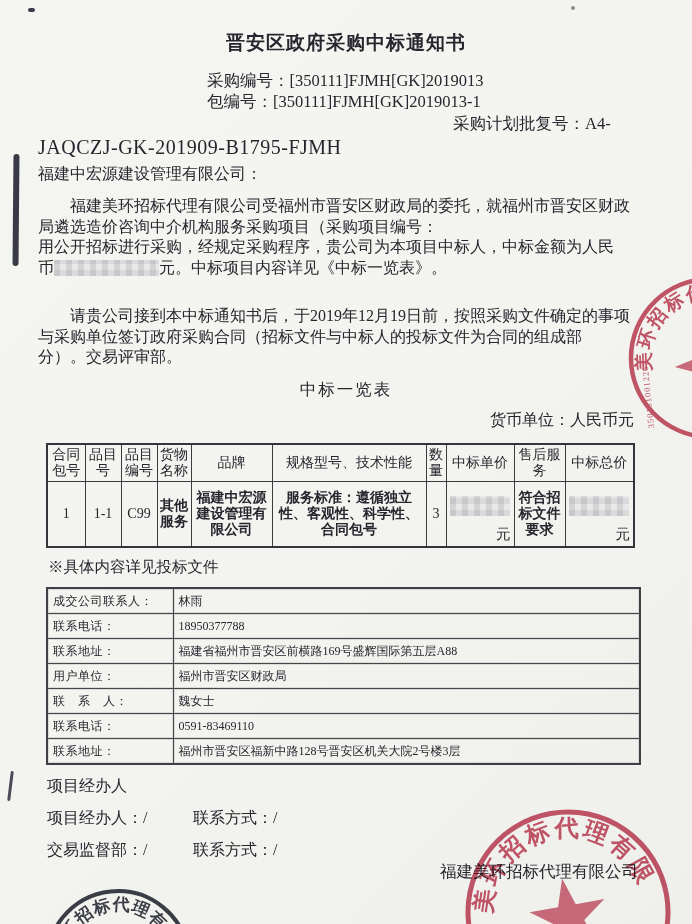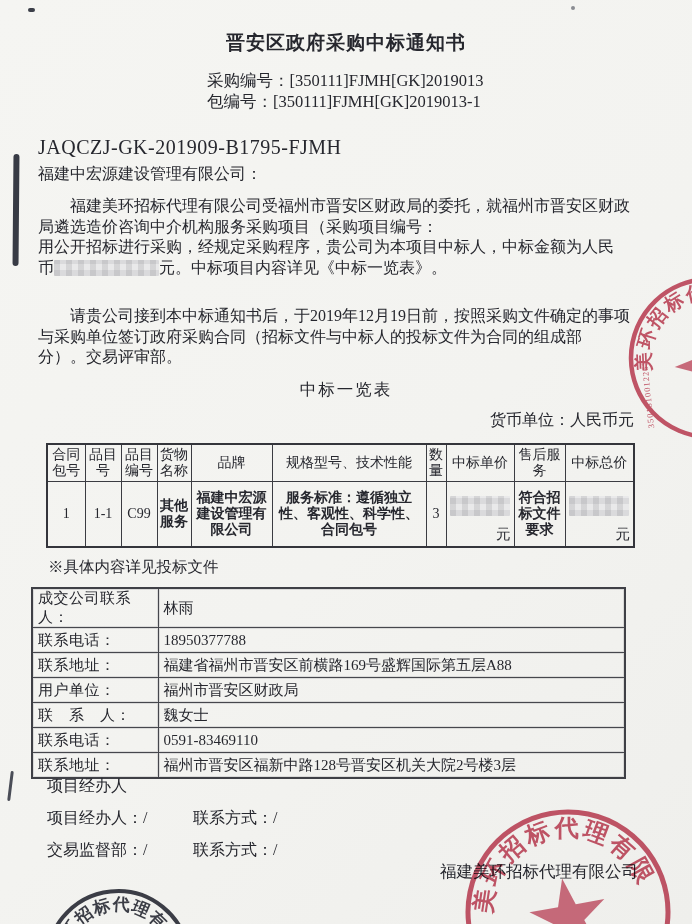--- a/index.html
+++ b/index.html
@@ -44,22 +44,22 @@
   table.award td{height:62px;vertical-align:middle;text-align:center;}
   td.bold{font-weight:700;text-align:left;vertical-align:middle;padding-left:3px;}
   td.num{text-align:right;vertical-align:bottom;padding:0 4px 12px 0;}
   td.qty{text-align:center;vertical-align:bottom;padding-bottom:12px;}
   td.price{position:relative;}
   .yuan{position:absolute;right:3px;bottom:4px;font-size:14.5px;}
 
   .note{top:557px;left:48px;font-size:15.5px;}
 
   
-  table.contact{position:absolute;top:587px;left:31px;width:595px;border-collapse:collapse;table-layout:fixed;
-    font-size:15px;border:2px solid #3f4046;}
+  table.contact{position:absolute;top:587px;left:46px;width:595px;border-collapse:collapse;table-layout:fixed;
+    font-size:12px;border:2px solid #3f4046;}
   table.contact td{border:1.5px solid #46474d;height:24px;padding:0 0 0 5px;vertical-align:middle;
     box-shadow:inset 0 0 0 1px rgba(130,130,135,.22);}
   td.lbl{letter-spacing:.5px;}
 
   .handler{top:776px;left:47px;font-size:16px;}
   .dept-row1{top:808px;left:47px;font-size:16px;}
   .dept-row2{top:840px;left:47px;font-size:16px;}
   .dept-contact{position:absolute;left:146px;top:0;}
   .dept-row1 .inner,.dept-row2 .inner{position:relative;display:block;width:400px;}
   .footer-company{top:861px;left:440px;font-size:16.5px;z-index:3;}
@@ -75,20 +75,21 @@
   .speck2{left:571px;top:6px;width:4px;height:4px;background:#8a8c92;border-radius:2px;}
 </style>
 </head>
 <body>
 
 <div class="page">
 
   <div class="abs doc-title">晋安区政府采购中标通知书</div>
   <div class="abs proc-line1">采购编号：[350111]FJMH[GK]2019013</div>
   <div class="abs proc-line2">包编号：[350111]FJMH[GK]2019013-1</div>
+  <div class="abs plan-label">采购计划批复号：A4-</div>
   <div class="abs plan-wrap">JAQCZJ-GK-201909-B1795-FJMH</div>
 
   <div class="abs recipient">福建中宏源建设管理有限公司：</div>
 
   <div class="abs para para1">
     <div class="indent">福建美环招标代理有限公司受福州市晋安区财政局的委托，就福州市晋安区财政</div>
     <div>局遴选造价咨询中介机构服务采购项目（采购项目编号：</div>
     <div>用公开招标进行采购，经规定采购程序，贵公司为本项目中标人，中标金额为人民</div>
     <div><span>币</span><span class="blur blur-inline"></span><span>元。中标项目内容详见《中标一览表》。</span></div>
   </div>

